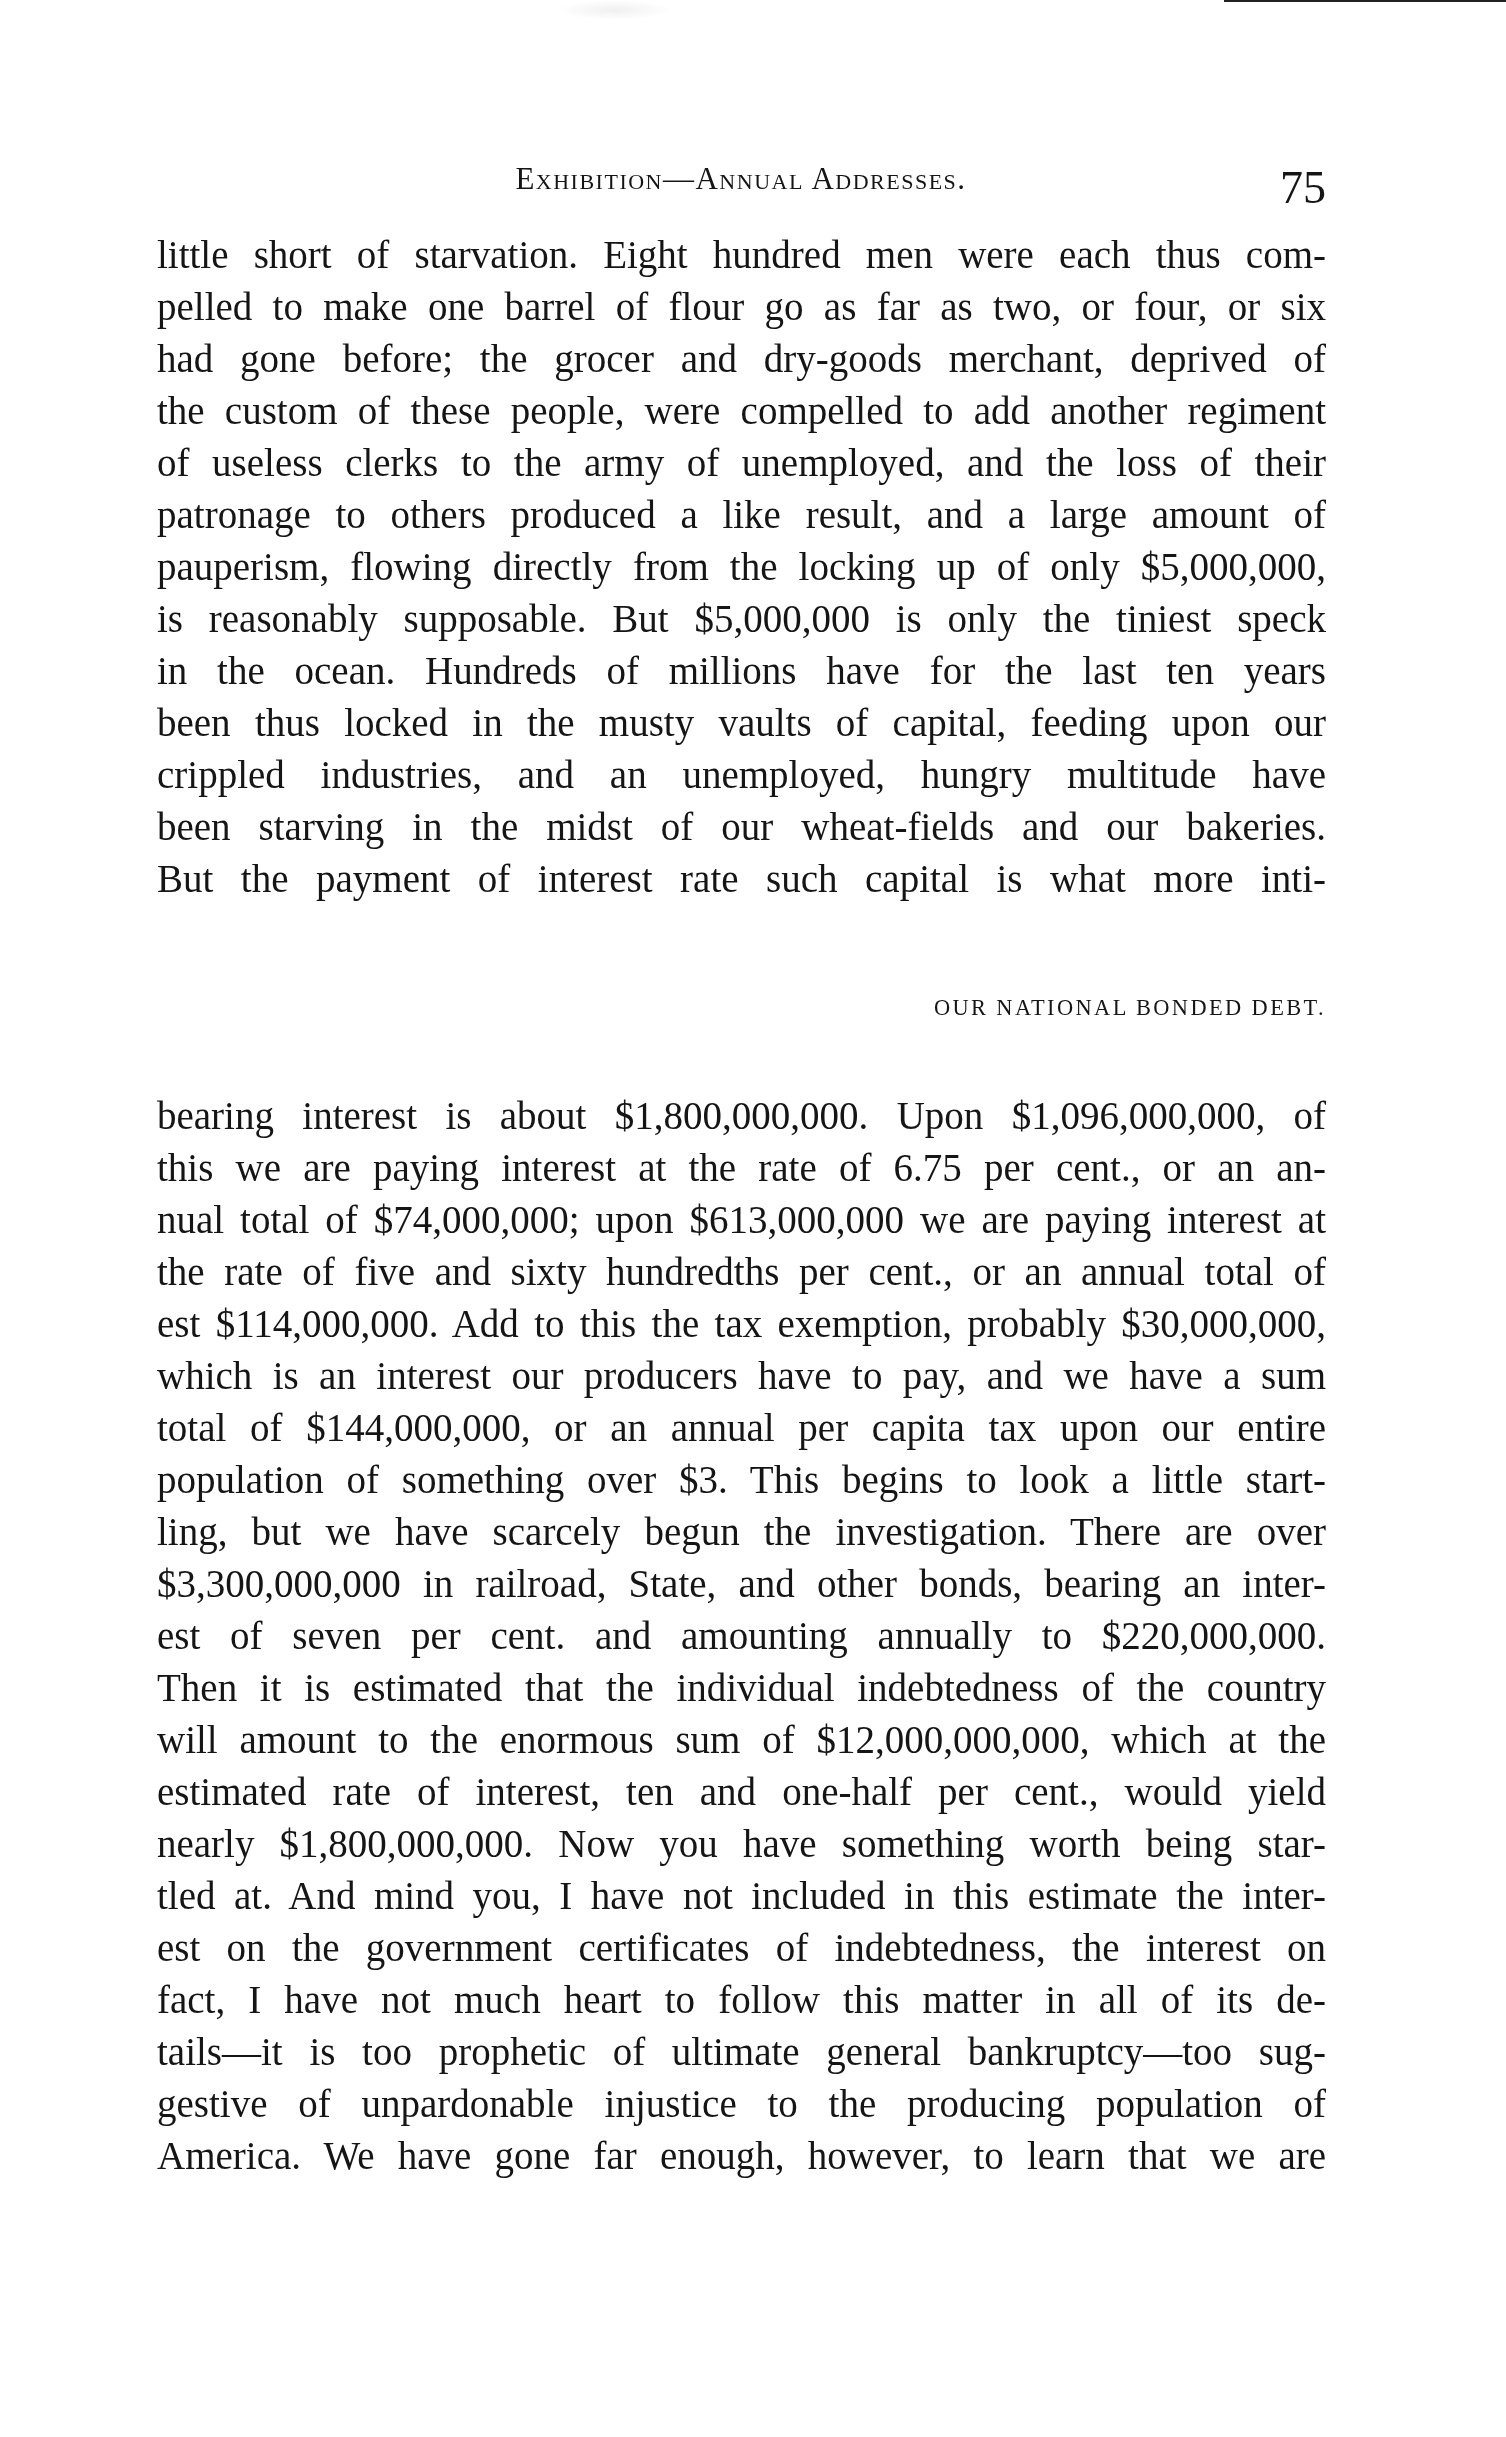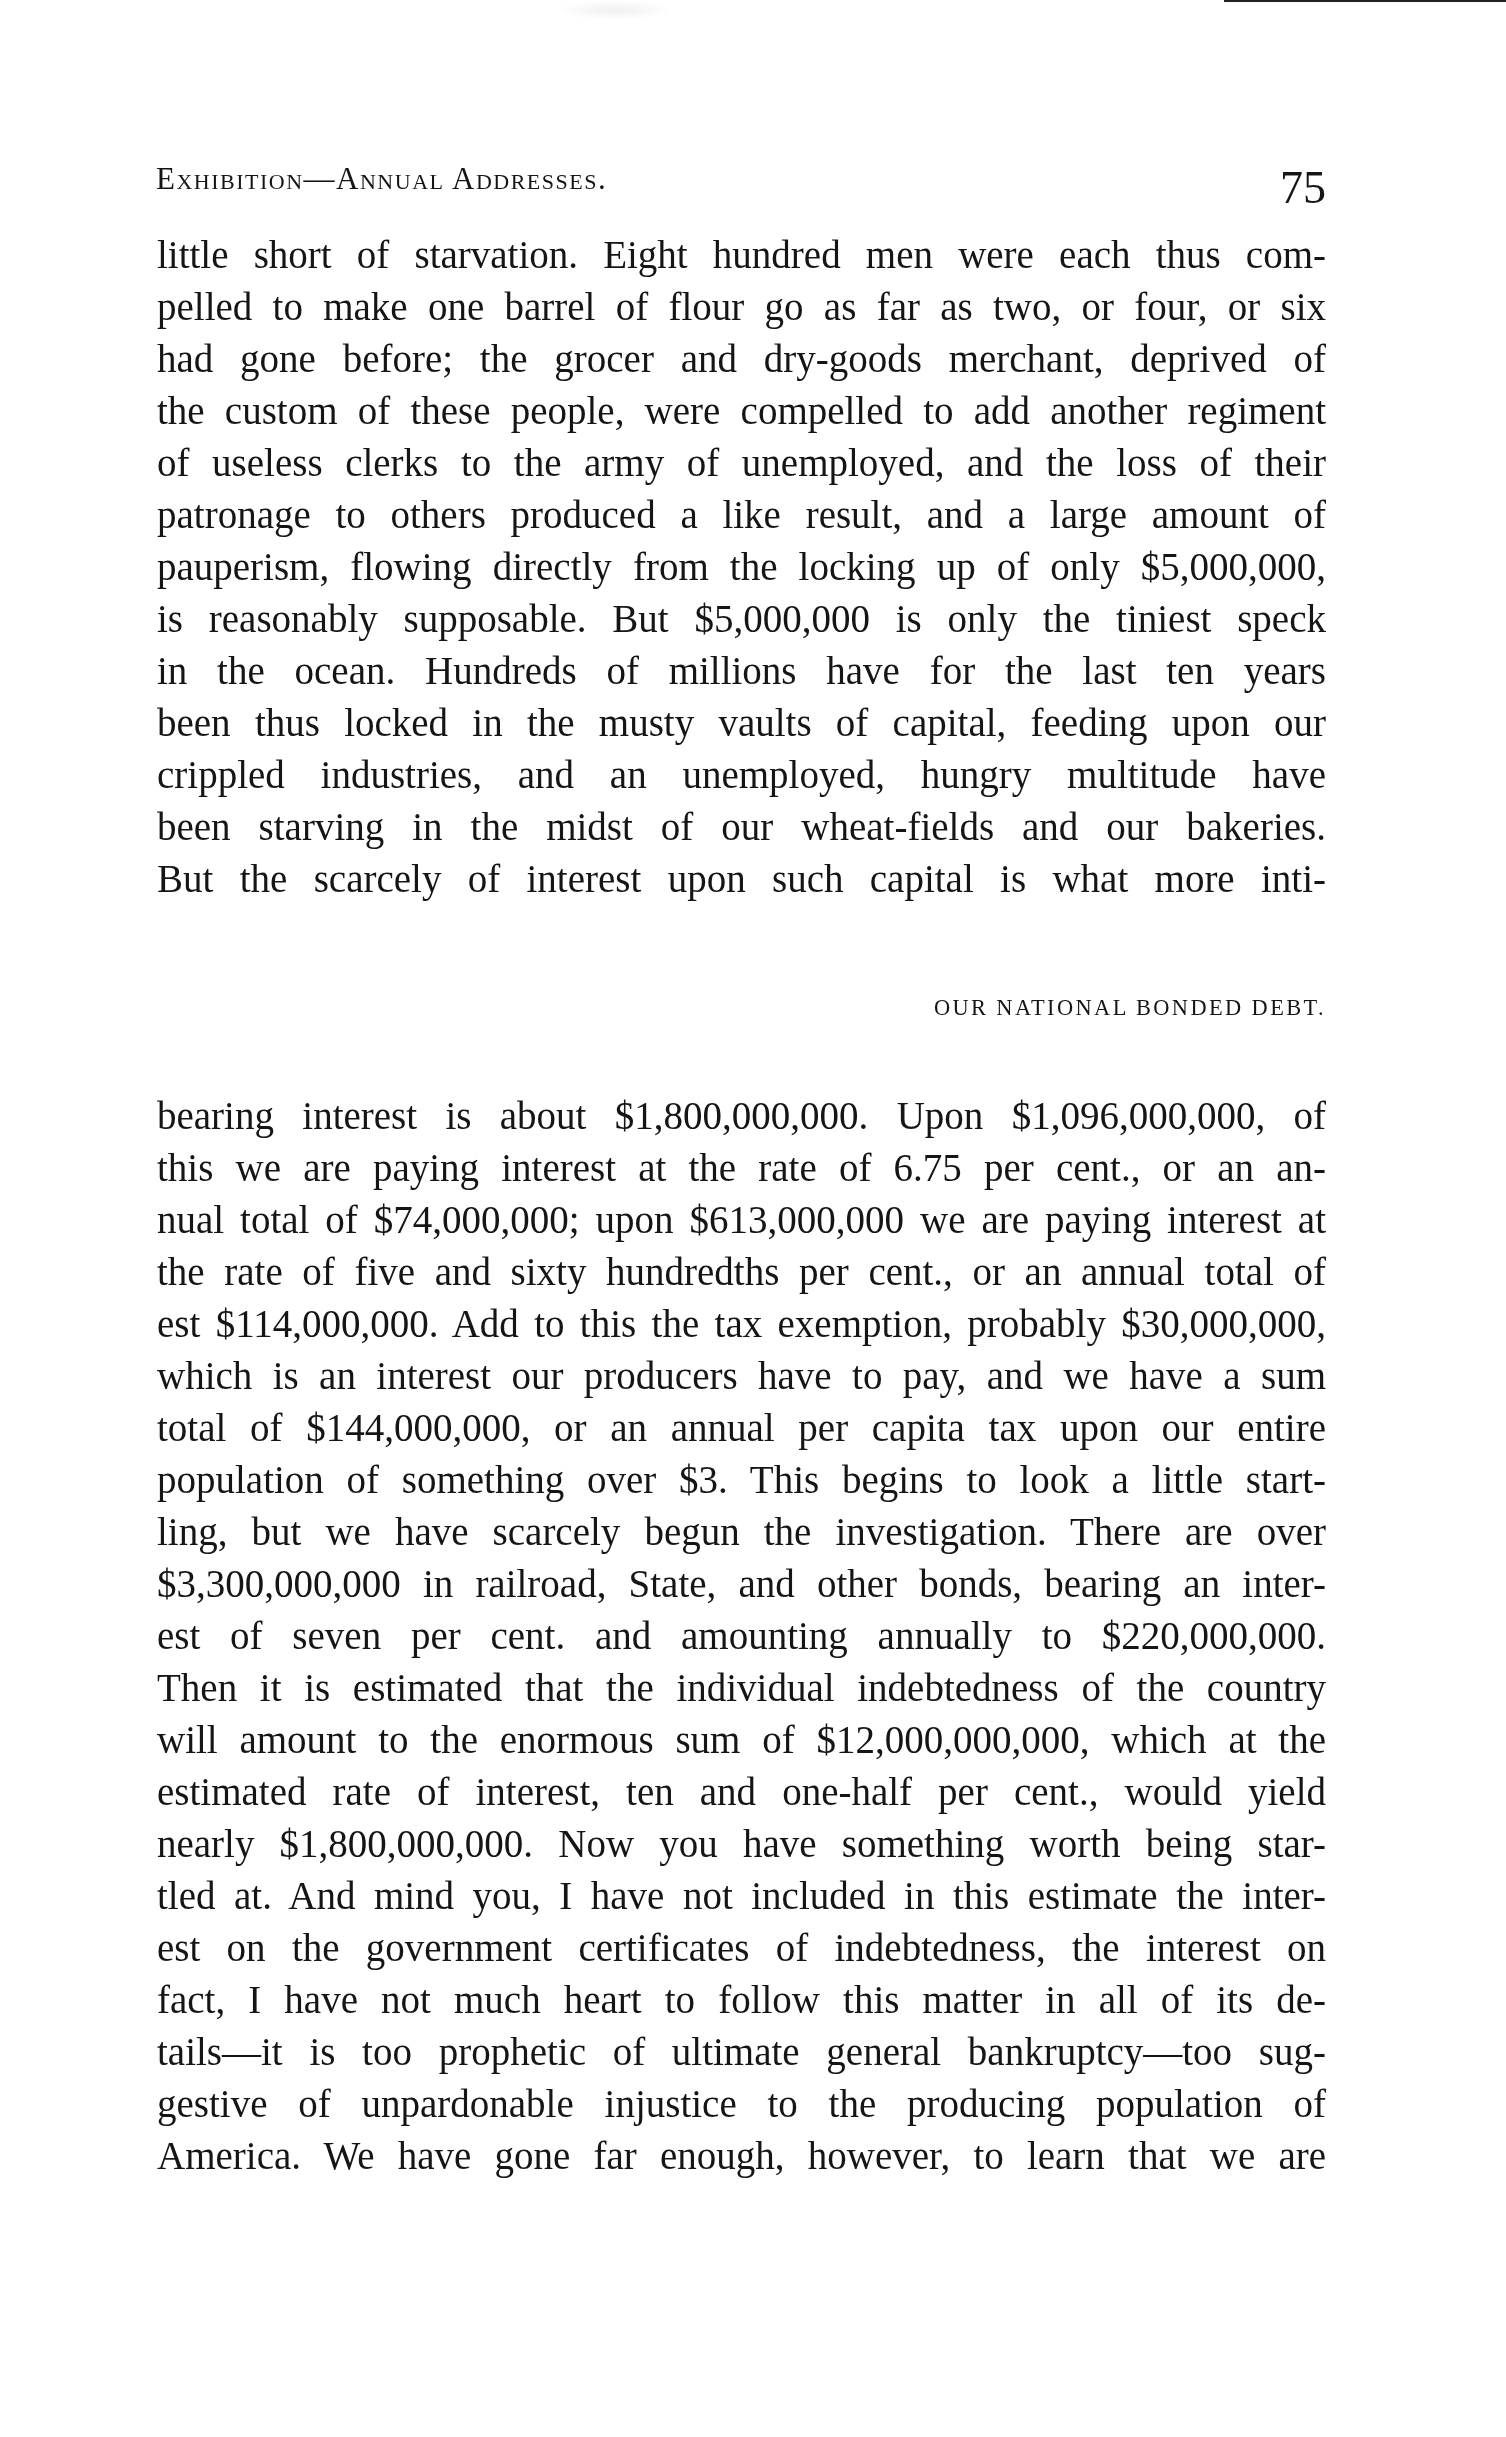--- a/index.html
+++ b/index.html
@@ -14,21 +14,21 @@
     position: absolute; right: 0; top: 0; width: 283px; height: 2px; background: #222;
   }
   .scan-smudge {
     position: absolute; left: 556px; top: 0; width: 117px; height: 19.5px;
     background: radial-gradient(ellipse at center, rgba(0,0,0,0.06), rgba(0,0,0,0) 70%);
   }
   .running-head {
     position: absolute; left: 156px; width: 1170px; top: 161px; height: 44px;
   }
   .running-title {
-    position: absolute; left: 0; right: 0; 
+    position: absolute; left: 0; right: 0; text-align: center;
     font-size: 31px; font-variant: small-caps; letter-spacing: 1.5px;
     top: 0;
   }
   .page-number {
     position: absolute; right: 0; top: 0; font-size: 46px;
   }
   .body {
     position: absolute; left: 157px; width: 1169px;
     font-size: 39px; line-height: 52px;
   }
@@ -60,21 +60,21 @@
     <span class="line">had gone before; the grocer and dry-goods merchant, deprived of</span>
     <span class="line">the custom of these people, were compelled to add another regiment</span>
     <span class="line">of useless clerks to the army of unemployed, and the loss of their</span>
     <span class="line">patronage to others produced a like result, and a large amount of</span>
     <span class="line">pauperism, flowing directly from the locking up of only $5,000,000,</span>
     <span class="line">is reasonably supposable.  But $5,000,000 is only the tiniest speck</span>
     <span class="line">in the ocean.  Hundreds of millions have for the last ten years</span>
     <span class="line">been thus locked in the musty vaults of capital, feeding upon our</span>
     <span class="line">crippled industries, and an unemployed, hungry multitude have</span>
     <span class="line">been starving in the midst of our wheat-fields and our bakeries.</span>
-    <span class="line">But the scarcely of interest upon such capital is what more inti-</span>
+    <span class="line">But the payment of interest rate such capital is what more inti-</span>
   </div>
 
   <div class="section-heading">OUR NATIONAL BONDED DEBT.</div>
 
   <div class="body" style="top:1090px;">
     <span class="line">bearing interest is about $1,800,000,000.  Upon $1,096,000,000, of</span>
     <span class="line">this we are paying interest at the rate of 6.75 per cent., or an an-</span>
     <span class="line">nual total of $74,000,000; upon $613,000,000 we are paying interest at</span>
     <span class="line">the rate of five and sixty hundredths per cent., or an annual total of</span>
     <span class="line">est $114,000,000. Add to this the tax exemption, probably $30,000,000,</span>

